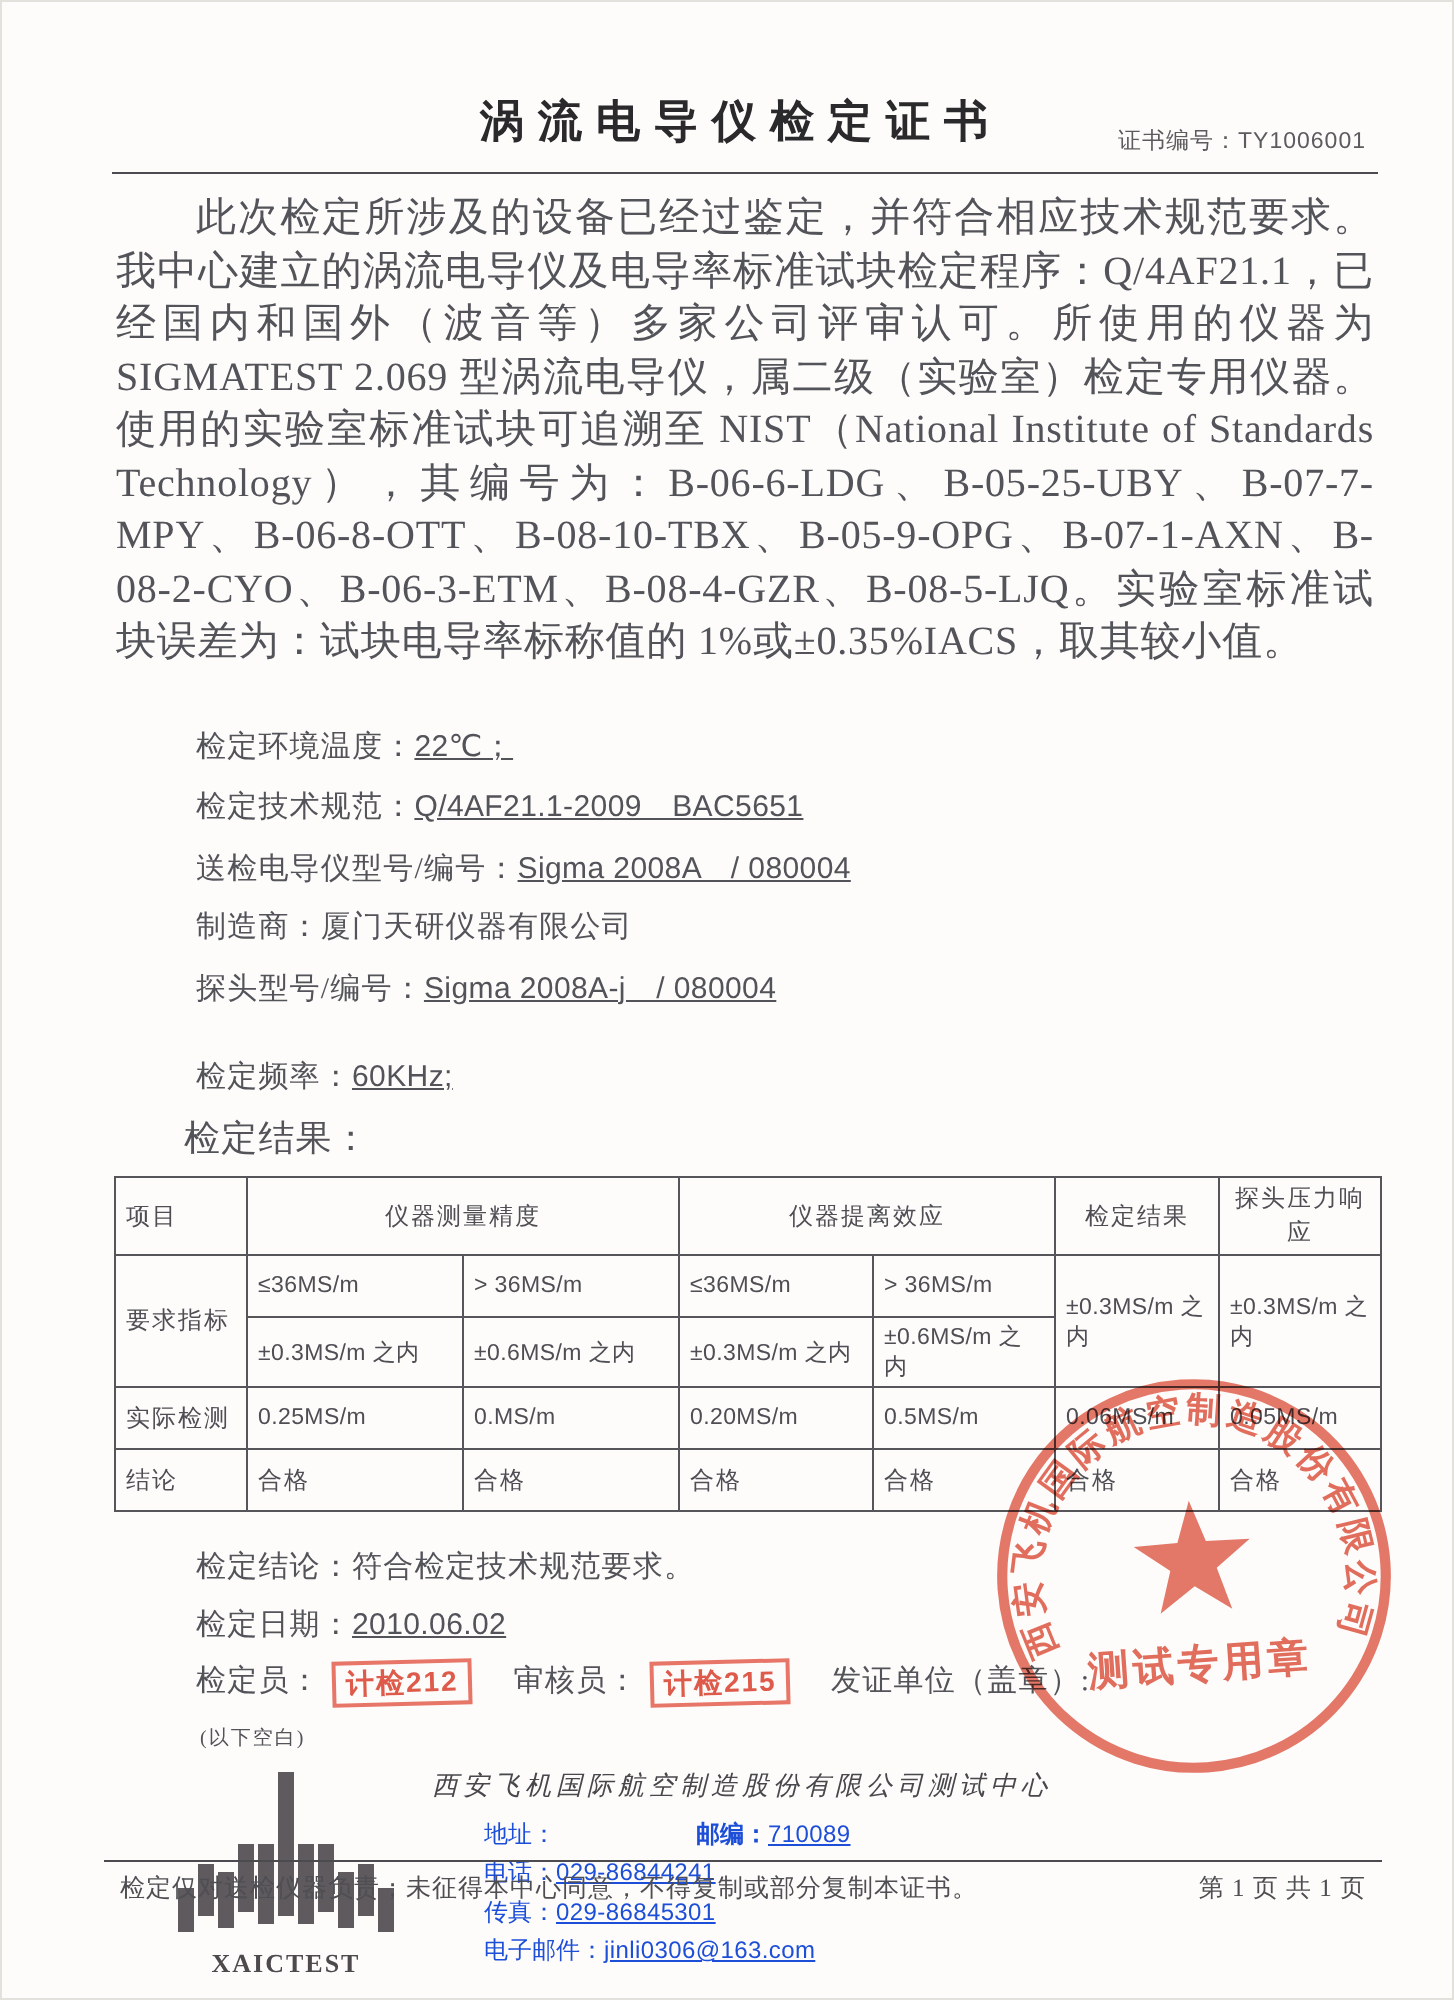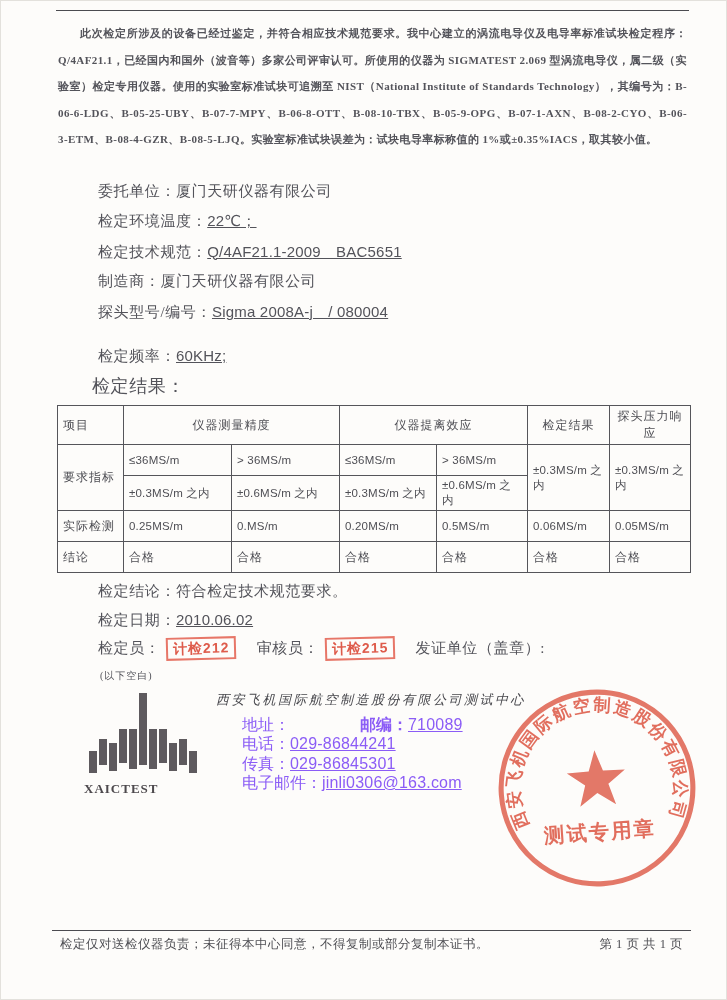--- a/index.html
+++ b/index.html
@@ -28,25 +28,24 @@
     font-size:11.5px;color:#5c5c60;letter-spacing:.5px;
     font-family:"Liberation Sans","DejaVu Sans",sans-serif;
   }
   .title-rule{
     margin:10px 38px 0 56px;border:none;
     border-top:1.6px solid #4b4b50;
   }
   
   .intro{
     margin:9px 40px 0 58px;
-    font-size:11px;line-height:26.5px;
+    font-size:20px;line-height:26.5px;
     text-align:justify;text-indent:2em;
     color:var(--ink,#53535a);
     letter-spacing:.4px;
-    font-weight:bold;
   }
   
   .fields{margin:24px 40px 0 98px;font-size:15px;}
   .field{line-height:29.5px;letter-spacing:.6px;}
   .lat{font-family:"Liberation Sans","DejaVu Sans",sans-serif;letter-spacing:.2px;text-decoration:underline;}
   .freq-line{margin:16px 40px 0 98px;font-size:15px;line-height:26px;letter-spacing:.6px;}
   .results-label{margin:4px 40px 0 92px;font-size:18px;line-height:26px;letter-spacing:.6px;}
   
   .results-table{
     margin:6px 0 0 57px;
@@ -59,53 +58,53 @@
     padding:2px 5px;vertical-align:middle;
     font-family:"Liberation Sans","DejaVu Sans",sans-serif;
     letter-spacing:.2px;
     height:26px;
   }
   .results-table{border:1.5px solid #4b4b50;}
   .results-table td.cn{font-family:"Liberation Serif","DejaVu Serif",serif;font-size:12px;letter-spacing:1px;}
   .results-table td.center{text-align:center;}
   col.c0{width:66px}col.c1{width:108px}col.c2{width:108px}col.c3{width:97px}col.c4{width:91px}col.c5{width:82px}col.c6{width:81px}
   
-  .conclusion{margin:4px 40px 0 98px;font-size:15px;}
+  .conclusion{margin:14px 40px 0 98px;font-size:15px;}
   .conclusion .line{line-height:28.5px;letter-spacing:.6px;display:flex;align-items:center;flex-wrap:nowrap;}
   .mini-stamp{
     display:inline-block;margin:0 6px;padding:0 5px;
     border:2px solid rgba(223,73,55,.75);
     color:rgba(216,62,44,.85);
     font-weight:bold;font-size:14px;letter-spacing:1px;line-height:19px;
     transform:rotate(-1.5deg);
     font-family:"Liberation Sans","DejaVu Sans",sans-serif;
     white-space:nowrap;
   }
   .gap-l{margin-left:14px;}
   .blank-note{margin:6px 0 0 100px;font-size:10px;letter-spacing:1px;}
   
   .org{display:flex;margin:8px 0 0 84px;align-items:flex-start;}
-  .logo{width:118px;text-align:left;margin-top:2px;}
+  .logo{width:118px;text-align:center;margin-top:2px;}
   .logo-bars{display:flex;align-items:flex-end;justify-content:center;height:86px;gap:2px;}
   .logo-bars i{display:block;width:8px;background:#5e5a5e;}
   .logo-bars i:nth-child(1){height:22px;transform:translateY(-6px);}
   .logo-bars i:nth-child(2){height:26px;transform:translateY(-14px);}
   .logo-bars i:nth-child(3){height:28px;transform:translateY(-8px);}
   .logo-bars i:nth-child(4){height:34px;transform:translateY(-16px);}
   .logo-bars i:nth-child(5){height:40px;transform:translateY(-10px);}
   .logo-bars i:nth-child(6){height:72px;transform:translateY(-14px);}
   .logo-bars i:nth-child(7){height:40px;transform:translateY(-10px);}
   .logo-bars i:nth-child(8){height:34px;transform:translateY(-16px);}
   .logo-bars i:nth-child(9){height:28px;transform:translateY(-8px);}
   .logo-bars i:nth-child(10){height:26px;transform:translateY(-14px);}
   .logo-bars i:nth-child(11){height:22px;transform:translateY(-6px);}
   .logo-text{font-size:13px;font-weight:bold;letter-spacing:1px;color:#4d494d;margin-top:2px;}
   .org-info{margin-left:14px;}
   .org-name{font-size:13px;letter-spacing:2.5px;color:#47474c;white-space:nowrap;font-style:italic;}
-  .org-lines{margin-top:6px;margin-left:26px;font-size:16px;color:#8b5cf6;}
+  .org-lines{margin-top:6px;margin-left:26px;font-size:12px;color:#1d4ed8;}
   .org-lines .row{line-height:19.5px;display:flex;}
   .org-lines .post{margin-left:70px;font-weight:bold;}
   
   .seal{
     position:absolute;left:495px;top:686px;
     width:204px;height:204px;
     mix-blend-mode:multiply;opacity:.88;
     transform:rotate(-4deg);
     pointer-events:none;
   }
@@ -116,28 +115,34 @@
     display:flex;justify-content:space-between;
     margin:5px 44px 0 60px;
     font-size:12.5px;letter-spacing:.5px;color:#4e4e53;
   }
 </style>
 </head>
 <body>
 
 <div class="page">
 
+  <div class="header">
+    <h1 class="doc-title">涡流电导仪检定证书</h1>
+    <div class="cert-no">
+      <span>证书编号：</span><span>TY1006001</span>
+    </div>
+  </div>
   <hr class="title-rule">
 
   <p class="intro">此次检定所涉及的设备已经过鉴定，并符合相应技术规范要求。我中心建立的涡流电导仪及电导率标准试块检定程序：Q/4AF21.1，已经国内和国外（波音等）多家公司评审认可。所使用的仪器为 SIGMATEST 2.069 型涡流电导仪，属二级（实验室）检定专用仪器。使用的实验室标准试块可追溯至 NIST（National Institute of Standards Technology），其编号为：B-06-6-LDG、B-05-25-UBY、B-07-7-MPY、B-06-8-OTT、B-08-10-TBX、B-05-9-OPG、B-07-1-AXN、B-08-2-CYO、B-06-3-ETM、B-08-4-GZR、B-08-5-LJQ。实验室标准试块误差为：试块电导率标称值的 1%或±0.35%IACS，取其较小值。</p>
 
   <section class="fields">
-    <div class="field"><span>委托单位：</span><span>厦门天研仪器有限公司</span></div>
     <div class="field"><span>检定环境温度：</span><span class="lat">22℃；</span></div>
     <div class="field"><span>检定技术规范：</span><span class="lat">Q/4AF21.1-2009　BAC5651</span></div>
+    <div class="field"><span>送检电导仪型号/编号：</span><span class="lat">Sigma 2008A　/ 080004</span></div>
     <div class="field"><span>制造商：</span><span>厦门天研仪器有限公司</span></div>
     <div class="field"><span>探头型号/编号：</span><span class="lat">Sigma 2008A-j　/ 080004</span></div>
   </section>
 
   <div class="freq-line">
     <span>检定频率：</span><span class="lat">60KHz;</span>
   </div>
   <div class="results-label">检定结果：</div>
 
   <table class="results-table">

